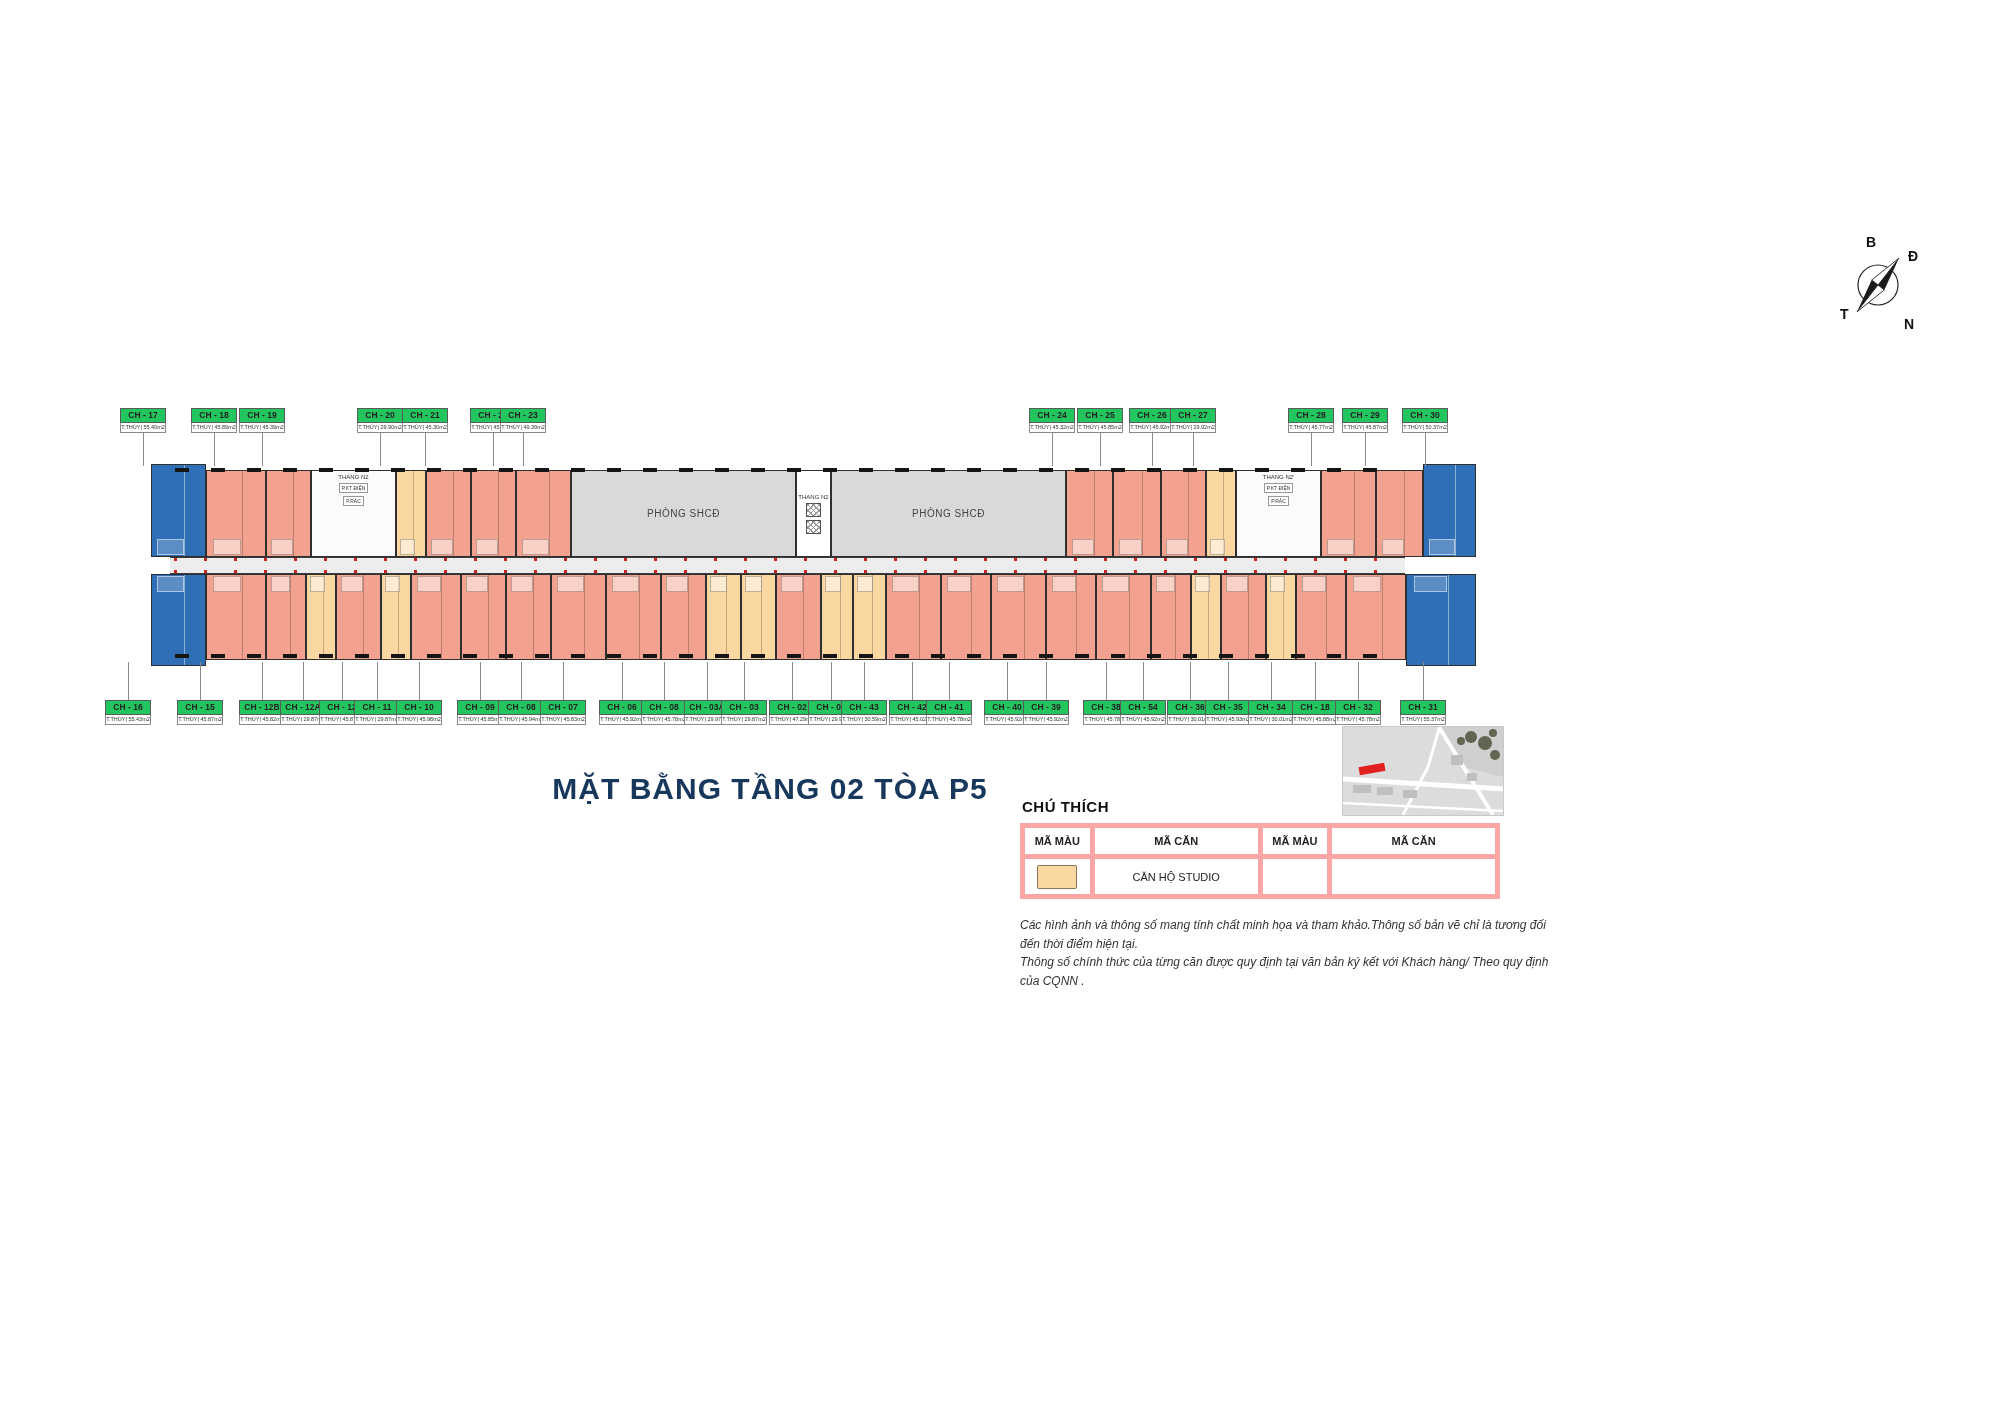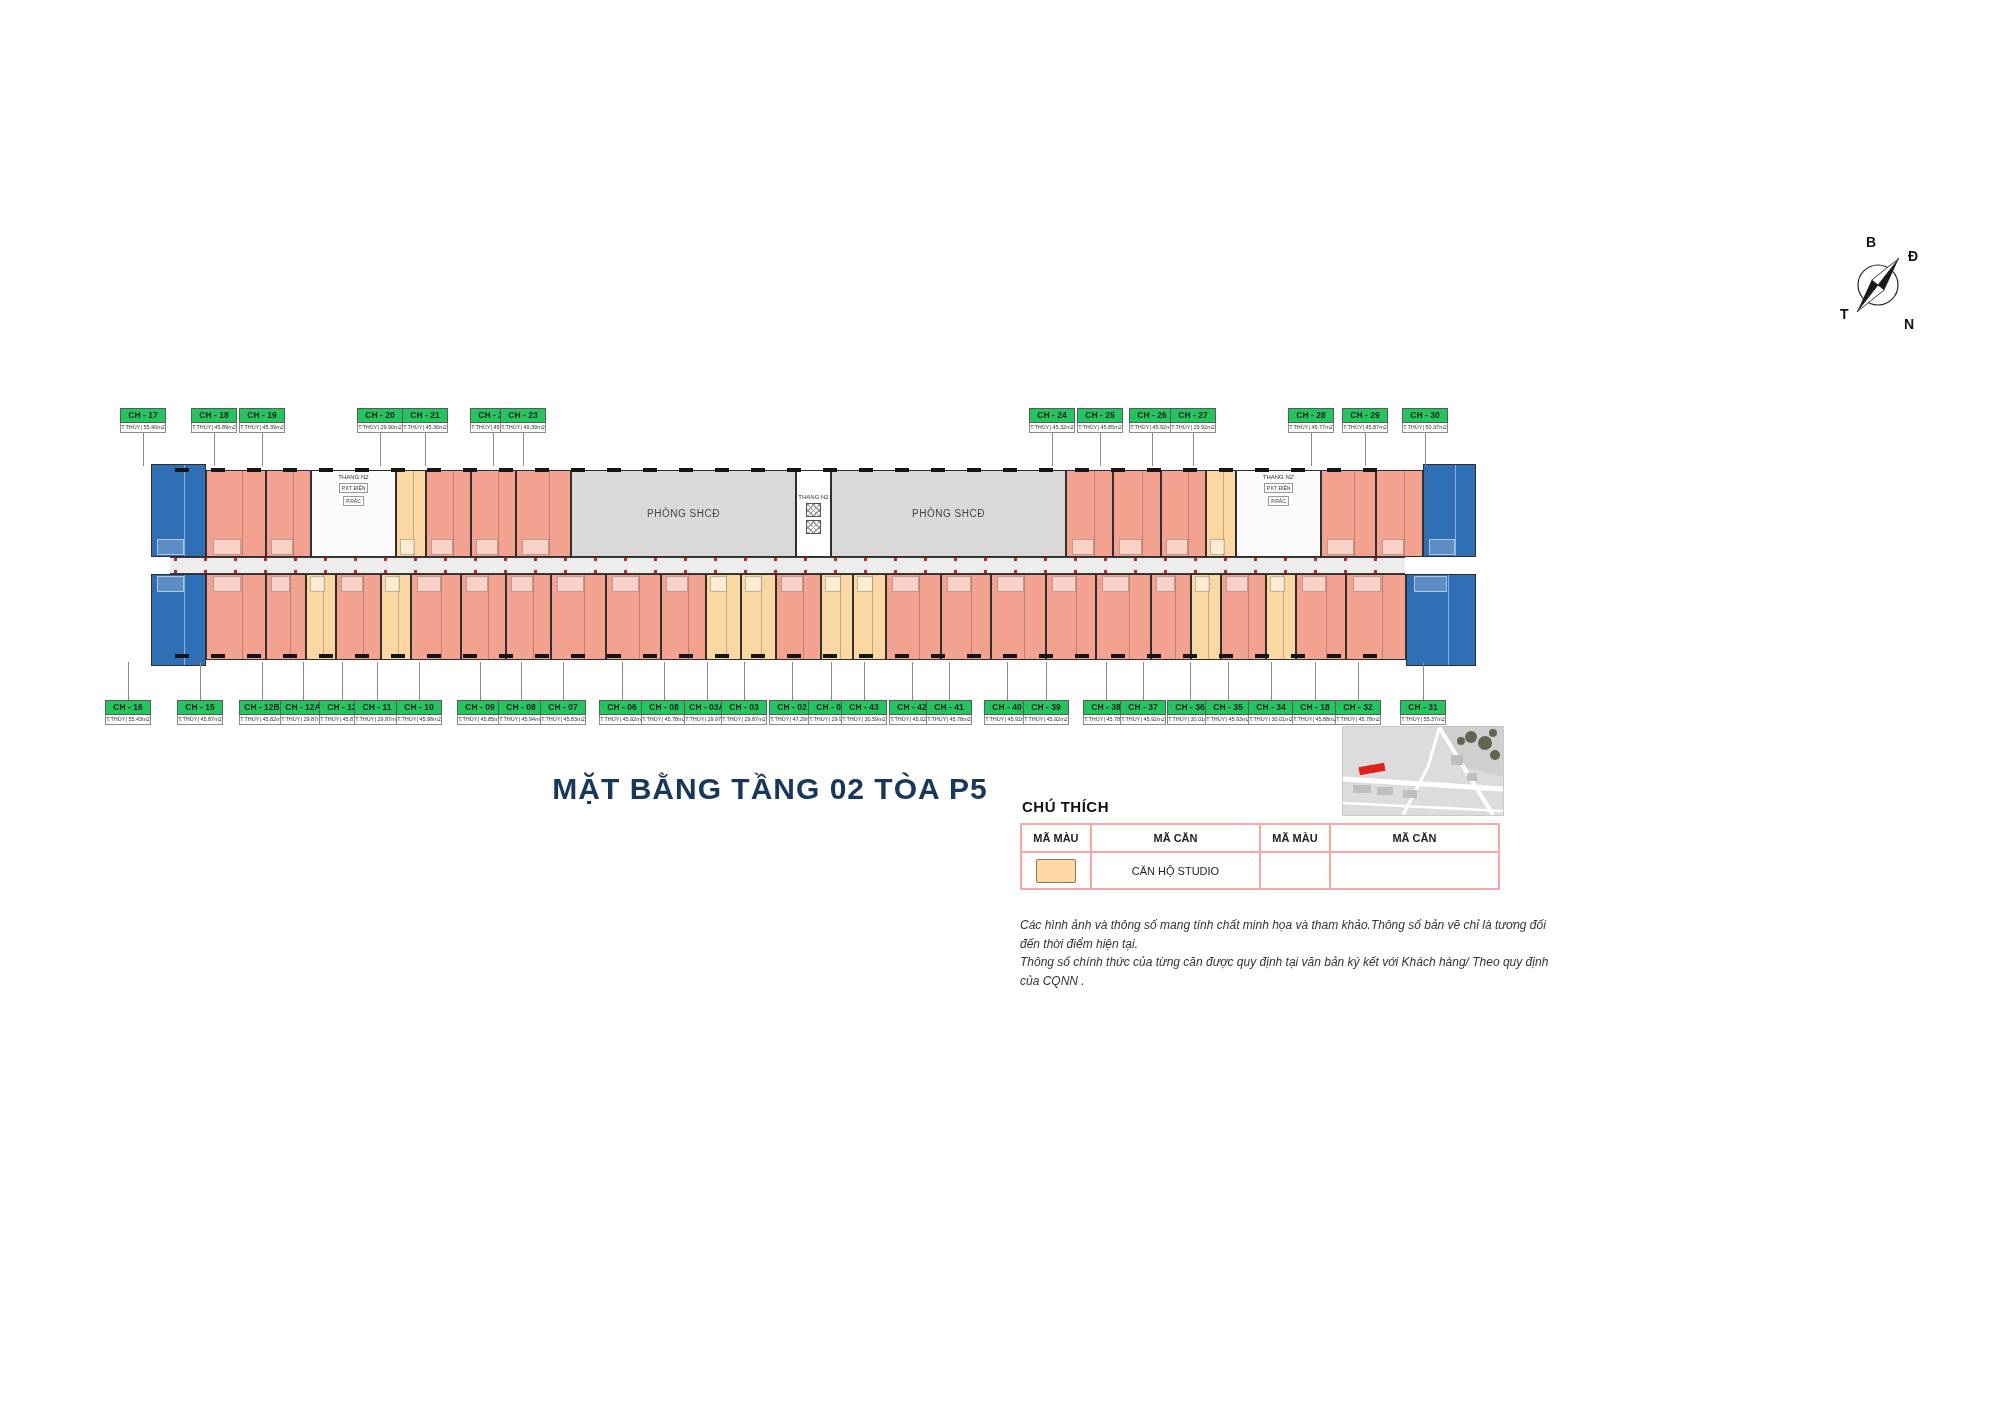--- a/index.html
+++ b/index.html
@@ -71,21 +71,21 @@
   .lbl-bot::before{content:"";position:absolute;left:50%;bottom:100%;width:1px;height:38px;background:#8a8a8a;}
 
   
   #title{position:absolute;left:420px;top:772px;width:700px;text-align:center;
     font-size:30px;font-weight:bold;color:#17375D;letter-spacing:1px;}
 
   
   #legend{position:absolute;left:1020px;top:798px;width:480px;}
   #legend h3{font-size:15px;font-weight:bold;color:#111;margin:0 0 8px 2px;letter-spacing:.5px;}
   #legend table{border-collapse:collapse;width:100%;}
-  #legend td,#legend th{border:2px solid #fca5a5;text-align:center;font-size:11px;color:#222;}
+  #legend td,#legend th{border:5px solid #fca5a5;text-align:center;font-size:11px;color:#222;}
   #legend th{height:24px;font-weight:bold;}
   #legend td{height:33px;}
   .swatch{display:inline-block;width:38px;height:22px;border:1px solid rgba(0,0,0,.45);
     vertical-align:middle;border-radius:2px;}
 
   #disclaimer{position:absolute;left:1020px;top:916px;width:540px;font-size:12px;
     font-style:italic;color:#333;line-height:1.55;}
 
   
   #minimap{position:absolute;left:1342px;top:726px;width:160px;height:88px;border:1px solid #c9c9c9;}
@@ -322,21 +322,21 @@
     </div>
     <div class="lbl lbl-bot" style="left: 1023px; top: 700px;">
       <div class="lbl-id">CH - 39</div>
       <div class="lbl-area">T.THỦY| 45.92m2</div>
     </div>
     <div class="lbl lbl-bot" style="left: 1083px; top: 700px;">
       <div class="lbl-id">CH - 38</div>
       <div class="lbl-area">T.THỦY| 45.78m2</div>
     </div>
     <div class="lbl lbl-bot" style="left: 1120px; top: 700px;">
-      <div class="lbl-id">CH - 37</div>
+      <div class="lbl-id">CH - 54</div>
       <div class="lbl-area">T.THỦY| 45.92m2</div>
     </div>
     <div class="lbl lbl-bot" style="left: 1167px; top: 700px;">
       <div class="lbl-id">CH - 36</div>
       <div class="lbl-area">T.THỦY| 30.01m2</div>
     </div>
     <div class="lbl lbl-bot" style="left: 1205px; top: 700px;">
       <div class="lbl-id">CH - 35</div>
       <div class="lbl-area">T.THỦY| 45.93m2</div>
     </div>

